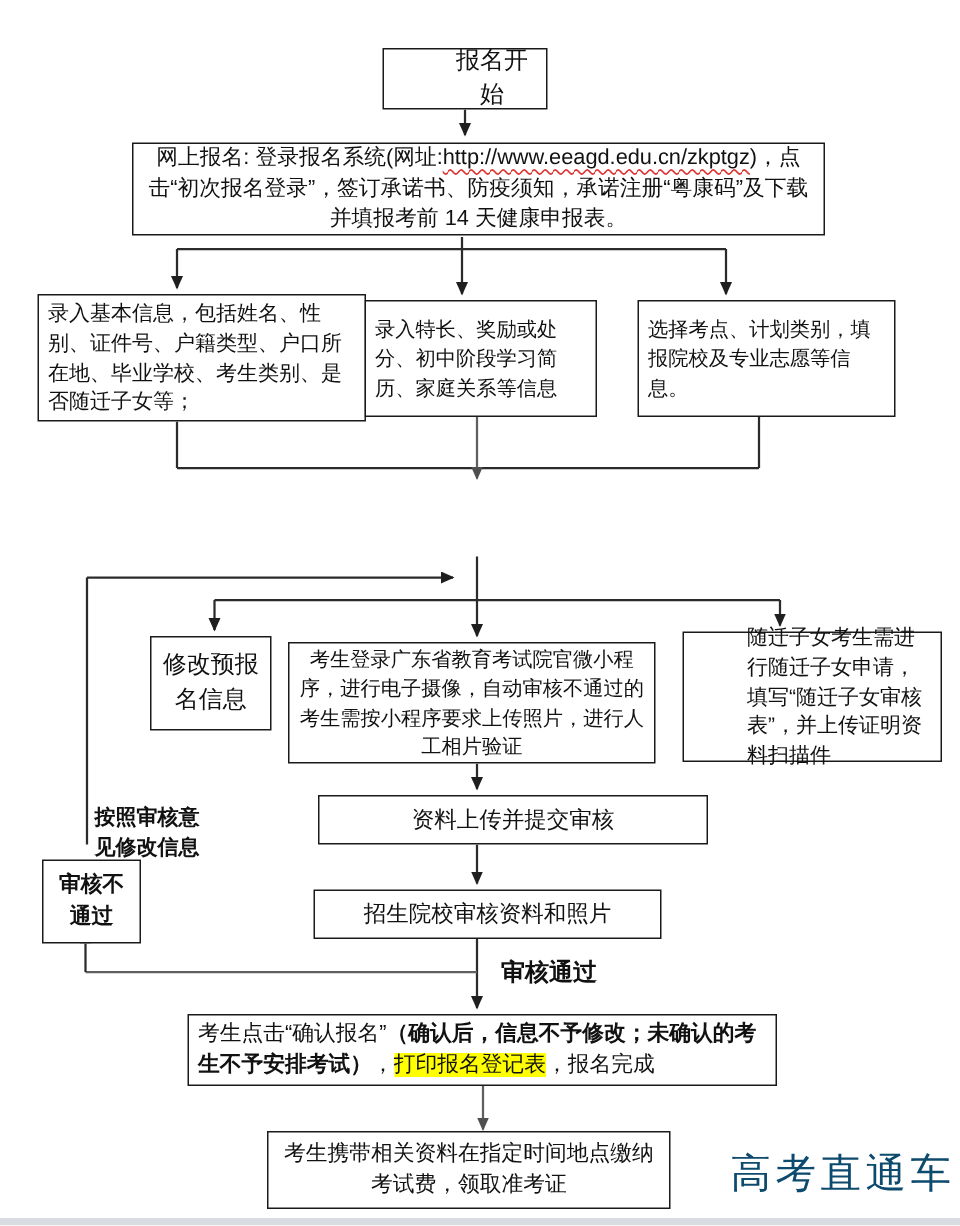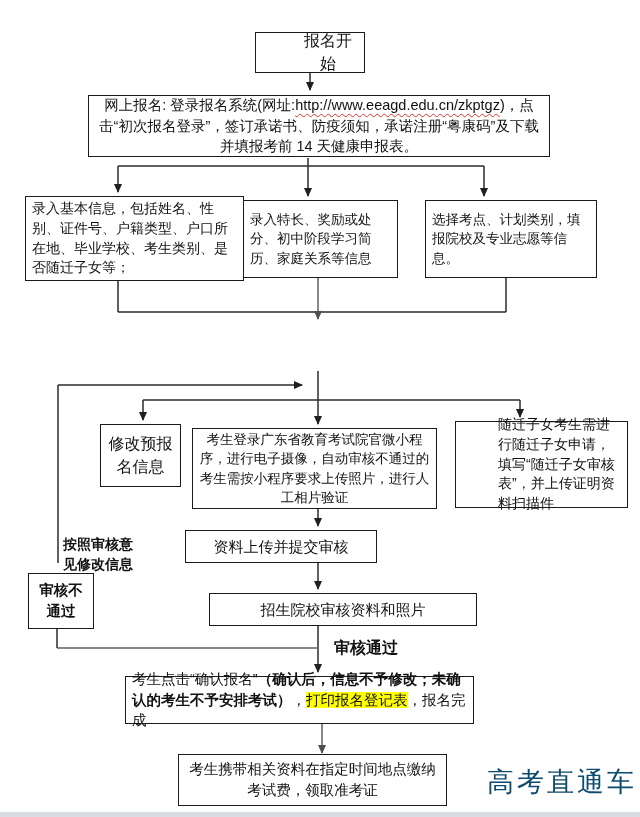--- a/index.html
+++ b/index.html
@@ -112,36 +112,36 @@
     <div class="txt">考生登录广东省教育考试院官微小程序，进行电子摄像，自动审核不通过的考生需按小程序要求上传照片，进行人工相片验证</div>
   </div>
 
   <div class="box left" style="left:455px;top:421px;width:173px;height:87px;font-size:14px;padding-left:36px;">
     <div class="txt">随迁子女考生需进行随迁子女申请，填写“随迁子女审核表”，并上传证明资料扫描件</div>
   </div>
 
   <div class="flow-label pre" style="left:63px;top:505px;font-size:14px;line-height:1.45;margin-top:29px;">按照审核意
 见修改信息</div>
 
-  <div class="box center" style="left:185px;top:530px;width:192px;height:33px;font-size:15px;">
+  <div class="box center" style="left:212px;top:530px;width:260px;height:33px;font-size:15px;">
     <div class="txt">资料上传并提交审核</div>
   </div>
 
   <div class="box center bold pre" style="left:28px;top:563px;width:66px;height:56px;font-size:14.5px;">
     <div class="txt">审核不
 通过</div>
   </div>
 
-  <div class="box center" style="left:209px;top:593px;width:268px;height:33px;font-size:15px;">
+  <div class="box center" style="left:209px;top:593px;width:232px;height:33px;font-size:15px;">
     <div class="txt">招生院校审核资料和照片</div>
   </div>
 
   <div class="flow-label" style="left:334px;top:638px;font-size:16px;">审核通过</div>
 
-  <div class="box left" style="left:125px;top:676px;width:349px;height:48px;font-size:14.5px;justify-content:flex-end;">
+  <div class="box left" style="left:125px;top:676px;width:393px;height:48px;font-size:14.5px;justify-content:flex-end;">
     <div class="txt"><span>考生点击“确认报名”</span><span class="bold">（确认后，信息不予修改；未确认的考生不予安排考试）</span><span>，</span><span class="hl">打印报名登记表</span><span>，报名完成</span></div>
   </div>
 
   <div class="box center" style="left:178px;top:754px;width:269px;height:52px;font-size:14.5px;">
     <div class="txt">考生携带相关资料在指定时间地点缴纳考试费，领取准考证</div>
   </div>
 
   <div id="watermark" style="left:487px;top:764px;">高考直通车</div>
 
   <div id="bottom-strip"></div>

